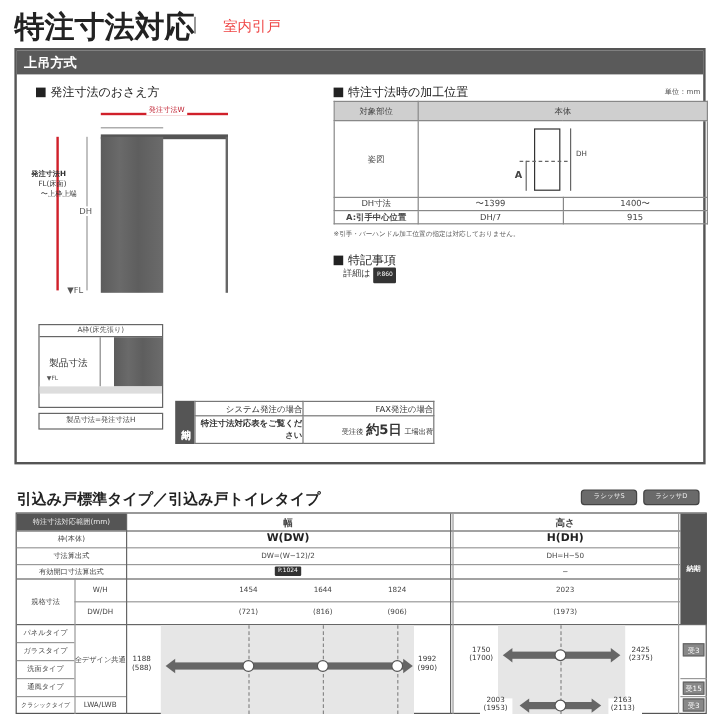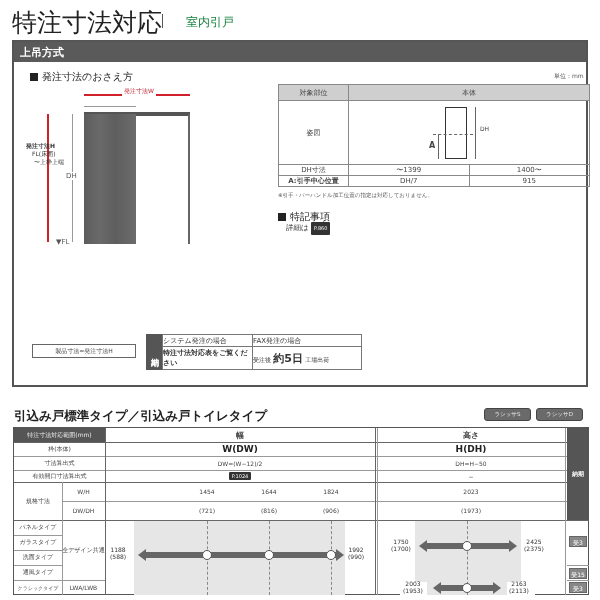--- a/index.html
+++ b/index.html
@@ -1,33 +1,33 @@
 <!DOCTYPE html>
 <html><head>
 <meta charset="utf-8">
 <style>
 *{box-sizing:border-box;margin:0;padding:0}
 body{width:600px;height:600px;background:#fff;font-family:"DejaVu Sans",sans-serif;color:#333;position:relative;overflow:hidden}
 .abs{position:absolute}
-.title{left:12px;top:6px;font-size:25px;font-weight:normal;color:#222;letter-spacing:0px}
+.title{left:12px;top:6px;font-size:25px;font-weight:bold;color:#222;letter-spacing:0px}
 .sep{left:162px;top:14px;width:1px;height:14px;background:#555}
-.subtitle{left:186px;top:14px;font-size:12px;color:#15803d}
+.subtitle{left:186px;top:14px;font-size:12px;color:#ef4444}
 .panel{left:12px;top:40px;width:576px;height:347px;border:2px solid #555;background:#fff}
 .panel-head{left:0;top:0;width:572px;height:20px;background:#5a5a5a;color:#fff;font-size:11px;font-weight:bold;padding:3px 6px}
 .sec-title{font-size:10px;color:#222}
 .sec-title .sq{display:inline-block;width:8px;height:8px;background:#222;margin-right:4px;vertical-align:-1px}
 .door{background:linear-gradient(90deg,#5c5c5c,#6a6a6a 30%,#5e5e5e 60%,#6b6b6b);}
 .red{background:#d0202a}
 .tiny{font-size:7px;color:#555}
 table{border-collapse:collapse}
 .proc td,.proc th{border:1px solid #888;font-size:7px;text-align:center;color:#444;font-weight:normal}
 .proc th{background:#cfcfcf;height:16px}
 .notes{font-size:7.5px;line-height:11px;color:#333}
 .tag{display:inline-block;background:#333;color:#fff;font-size:5px;padding:1px 3px;border-radius:1px;position:relative}
-.nouki td{border:1px solid #777;font-size:7px;text-align:left;color:#333}
+.nouki td{border:1px solid #777;font-size:7px;text-align:right;color:#333}
 .big-title{left:14px;top:408px;font-size:12.5px;font-weight:bold;color:#222}
 .btnbadge{top:408px;height:13px;width:47px;background:#6a6a6a;border:1px solid #444;border-radius:3px;color:#eee;font-size:5.5px;text-align:center;line-height:11px}
 .spec{left:13px;top:427px;width:576px;height:168px;border:1px solid #555}
 .spec .cell{position:absolute;font-size:6px;color:#444;text-align:center;display:flex;align-items:center;justify-content:center}
 .hl{position:absolute;height:1px;background:#999}
 .vl{position:absolute;width:1px;background:#999}
 .gray{background:#e6e6e6}
 .arrow{position:absolute;height:6px;background:#666}
 .arrow::before,.arrow::after{content:"";position:absolute;top:-3px;border-top:6px solid transparent;border-bottom:6px solid transparent}
 .arrow::before{left:-7px;border-right:8px solid #666}
@@ -57,36 +57,45 @@
   <div class="abs red" style="left:33px;top:72px;width:2px;height:128px"></div>
   <div class="abs" style="left:12px;top:100px;font-size:6px;color:#333;line-height:8px">
     <div style="font-weight:bold">発注寸法H</div>
     <div style="padding-left:6px">FL(床面)</div>
     <div style="padding-left:8px">〜上枠上端</div>
   </div>
   <div class="abs" style="left:58px;top:72px;width:1px;height:128px;background:#999"></div>
   <div class="abs tiny" style="left:52px;top:130px;background:#fff">DH</div>
   <div class="abs tiny" style="left:42px;top:196px">▼FL</div>
 
+  <div class="abs" style="left:18px;top:228px;width:104px;height:70px;border:1px solid #666">
+    <div class="abs tiny" style="left:0;top:0;width:102px;height:10px;border-bottom:1px solid #666;text-align:center;font-size:6px">A枠(床先張り)</div>
+    <div class="abs door" style="left:62px;top:10px;width:40px;height:41px"></div>
+    <div class="abs" style="left:50px;top:10px;width:1px;height:41px;background:#888"></div>
+    <div class="abs" style="left:8px;top:26px;font-size:8px;color:#333">製品寸法</div>
+    <div class="abs tiny" style="left:6px;top:42px;font-size:5px">▼FL</div>
+    <div class="abs" style="left:0;top:51px;width:102px;height:6px;background:#ddd"></div>
+  </div>
   <div class="abs" style="left:18px;top:302px;width:104px;height:14px;border:1px solid #666;font-size:6px;text-align:center;line-height:12px;color:#444">製品寸法=発注寸法H</div>
 
   <div class="abs" style="left:132px;top:292px;width:16px;height:36px;background:#555;color:#fff;font-size:8px;font-weight:bold;writing-mode:vertical-rl;text-align:center;line-height:16px">納期</div>
   <table class="abs nouki" style="left:148px;top:292px;width:200px;height:36px">
     <tbody>
         <tr style="height:12px">
           <td>システム発注の場合</td>
           <td>FAX発注の場合</td>
         </tr>
     <tr>
           <td style="font-weight:bold;width:90px">特注寸法対応表をご覧ください</td>
       <td><span style="font-size:6px">受注後</span> <b style="font-size:11px">約5日</b> <span style="font-size:6px">工場出荷</span></td>
         </tr>
   </tbody>
     </table>
 
+  <div class="abs sec-title" style="left:264px;top:28px"><span class="sq"></span><span>特注寸法時の加工位置</span></div>
   <div class="abs tiny" style="left:540px;top:30px;font-size:6px">単位：mm</div>
   <table class="abs proc" style="left:264px;top:42px;width:312px">
     <tbody>
         <tr>
           <th style="width:70px">対象部位</th>
           <th colspan="2">本体</th>
         </tr>
     <tr style="height:64px">
           <td>姿図</td>
       <td colspan="2" style="position:relative">

